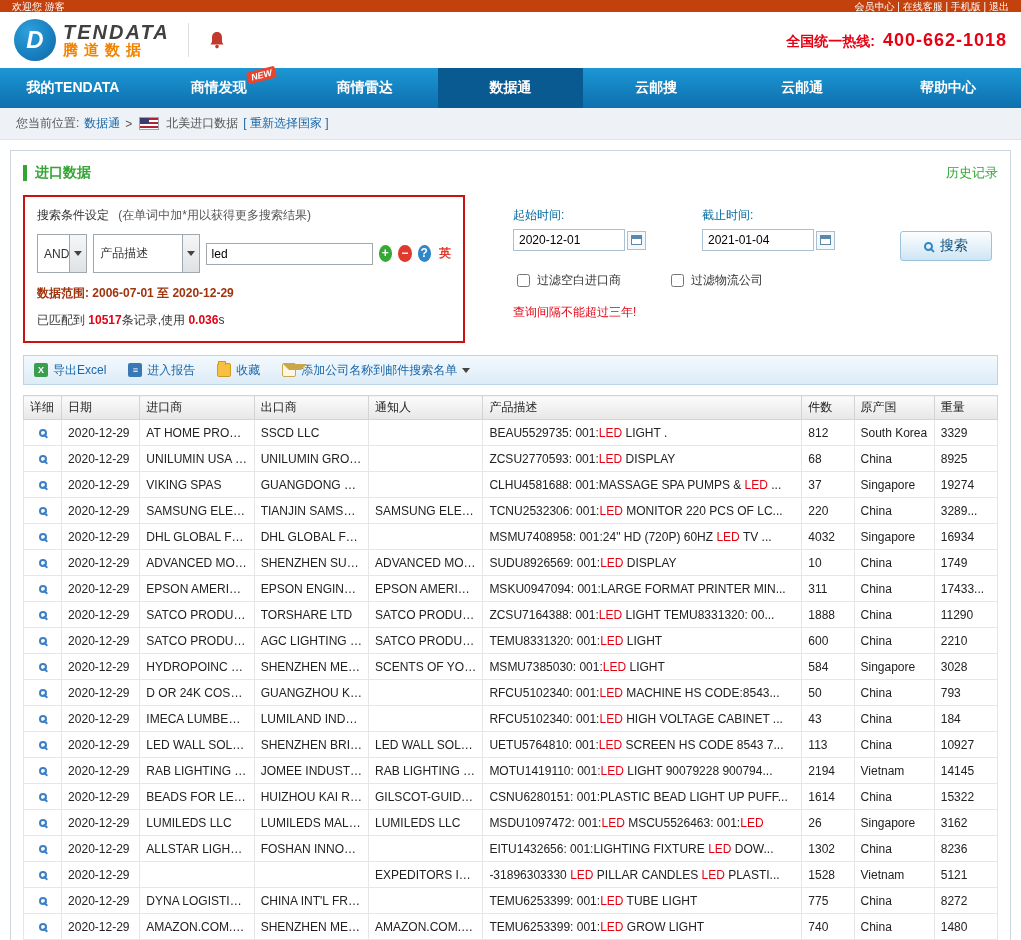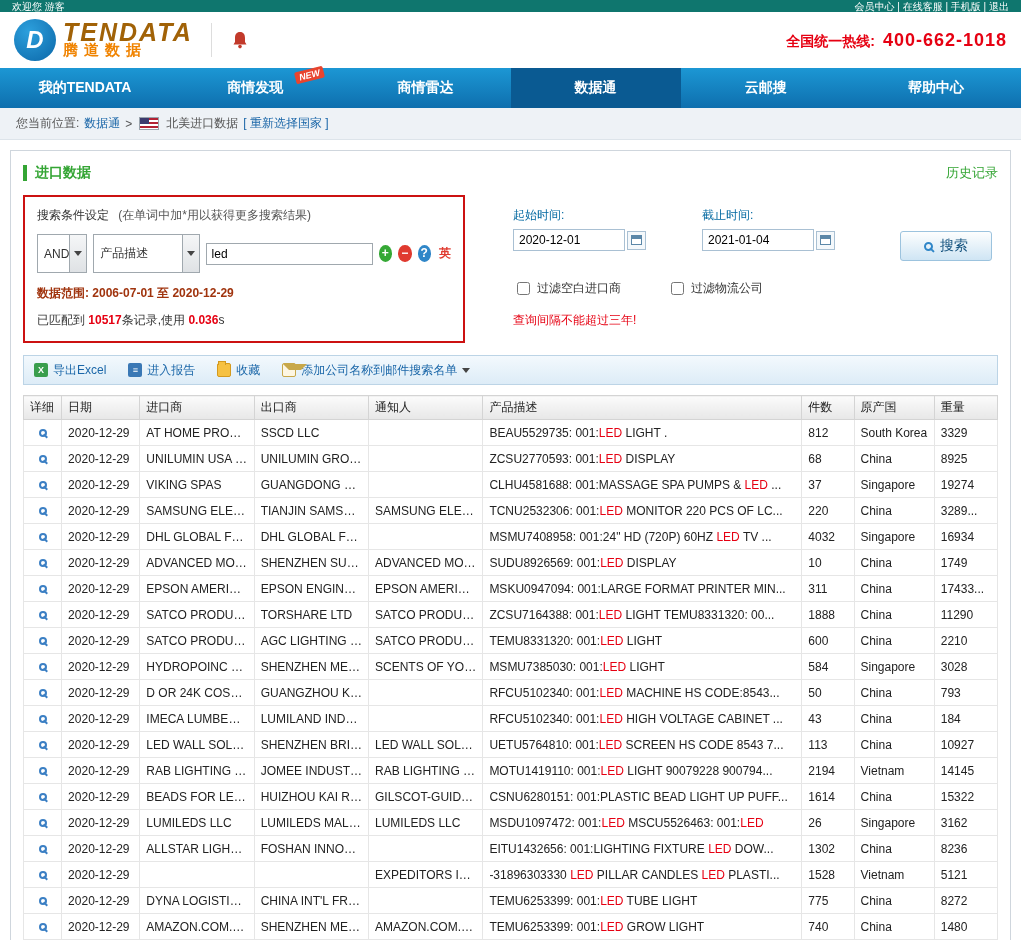--- a/index.html
+++ b/index.html
@@ -3,30 +3,30 @@
 <meta charset="utf-8">
 <style>
   * { box-sizing: border-box; }
   html,body { margin:0; padding:0; }
   body {
     width:1021px; height:940px; overflow:hidden;
     font-family:"Liberation Sans","DejaVu Sans",sans-serif;
     font-size:12px; color:#333; background:#ffffff;
   }
   
-  .topbar { height:12px; background:#0f766e; color:#fff; font-size:10px;
+  .topbar { height:12px; background:#c2410c; color:#fff; font-size:10px;
     display:flex; justify-content:space-between; padding:0 12px; line-height:13px; overflow:hidden; }
   
   .header { height:56px; background:#fff; display:flex; align-items:center; padding:0 14px; }
   .logo { display:flex; align-items:center; gap:7px; }
   .logo-circle { width:42px; height:42px; border-radius:50%;
     background:radial-gradient(circle at 35% 30%, #2da0dd, #0b67a8);
     color:#fff; font-weight:bold; font-size:24px; font-style:italic;
     display:flex; align-items:center; justify-content:center; }
-  .brand-en { color:#a16207; font-weight:bold; font-size:25px; font-style:italic; letter-spacing:2px; line-height:20px;}
+  .brand-en { color:#404040; font-weight:bold; font-size:20px; font-style:italic; letter-spacing:2px; line-height:20px;}
   .brand-cn { color:#f08300; font-weight:bold; font-size:15px; letter-spacing:6px; line-height:16px;}
   .header-sep { width:1px; height:34px; background:#ddd; margin:0 18px; }
   .bell { width:20px; height:20px; position:relative; }
   .bell svg { display:block; }
   .hotline { margin-left:auto; color:#e60012; font-weight:bold; font-size:14px; display:flex; align-items:baseline; gap:8px;}
   .hotline-number { font-size:18px; letter-spacing:1px; }
   
   .nav { height:40px; display:flex; background:linear-gradient(#1c97d4,#0e6fae); }
   .nav-tab { flex:1; display:flex; align-items:center; justify-content:center;
     color:#fff; font-size:14px; font-weight:bold; cursor:pointer; position:relative; }
@@ -73,21 +73,21 @@
   
   .filter-col { margin-left:48px; padding-top:12px; }
   .date-row { display:flex; gap:56px; }
   .date-group label { display:block; margin-bottom:5px; color:#0369a1; }
   .date-wrap { display:flex; align-items:center; gap:2px; }
   .date-input { width:112px; height:22px; border:1px solid #a9c0d3; padding:8px 5px; font-size:12px; font-family:inherit;}
   .cal-btn { width:19px; height:19px; border:1px solid #a9c0d3; background:#f4f8fb;
     display:flex; align-items:center; justify-content:center; cursor:pointer; padding:0;}
   .cal-ic { width:11px; height:10px; border:1px solid #5b87a8;
     background:linear-gradient(#5b87a8 0 3px,#fff 3px); display:block;}
-  .checkbox-row { margin-top:28px; display:flex; gap:46px; align-items:center; }
+  .checkbox-row { margin-top:20px; display:flex; gap:46px; align-items:center; }
   .checkbox-row label { display:flex; align-items:center; gap:4px; cursor:pointer; }
   .warning { color:#e60012; font-weight:normal; margin-top:14px; }
   .search-btn { position:absolute; right:6px; top:36px; width:92px; height:30px;
     background:linear-gradient(#fdfefe,#cfe5f4); border:1px solid #9cc3de; border-radius:3px;
     display:flex; align-items:center; justify-content:center; gap:7px;
     color:#14527e; font-size:14px; cursor:pointer; }
   .mag { width:9px; height:9px; border:2px solid #2f86c8; border-radius:50%; position:relative; display:inline-block; }
   .mag::after { content:""; position:absolute; width:6px; height:2px; background:#2f86c8;
     transform:rotate(45deg); right:-4px; bottom:-2px; border-radius:1px; }
   
@@ -152,20 +152,23 @@
       <span class="badge-new">NEW</span>
     </div>
     <div class="nav-tab">
       <span>商情雷达</span>
     </div>
     <div class="nav-tab active">
       <span>数据通</span>
     </div>
     <div class="nav-tab">
       <span>云邮搜</span>
+    </div>
+    <div class="nav-tab">
+      <span>云邮通</span>
     </div>
     <div class="nav-tab">
       <span>帮助中心</span>
     </div>
   </div>
 
 <div class="breadcrumb">
   <span>您当前位置:</span>
   <span class="link-blue">数据通</span>
   <span>&gt;</span>

